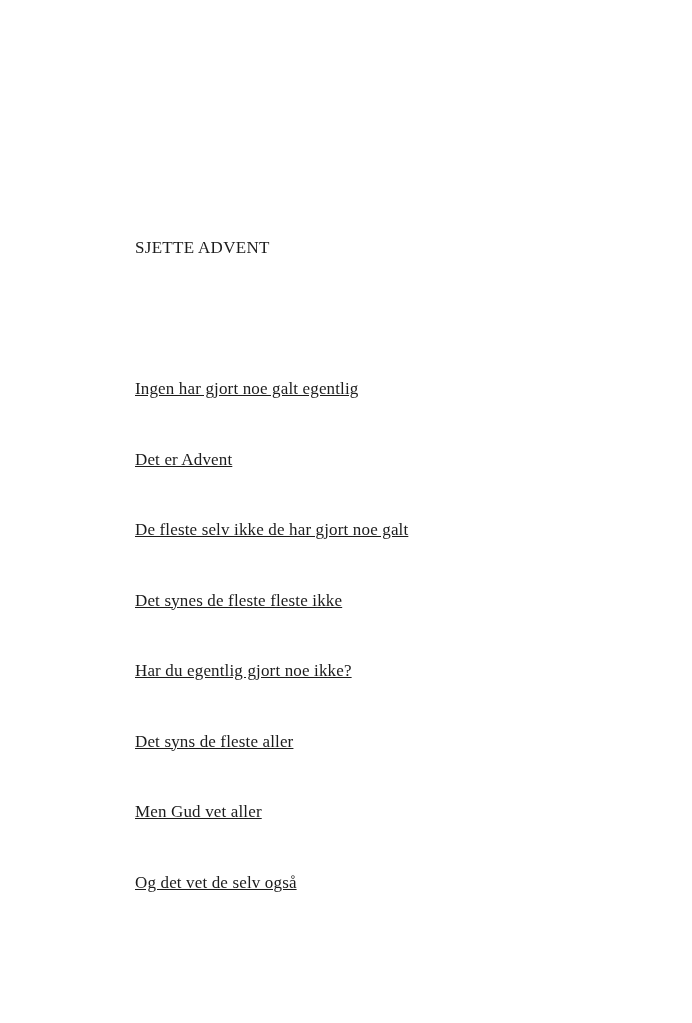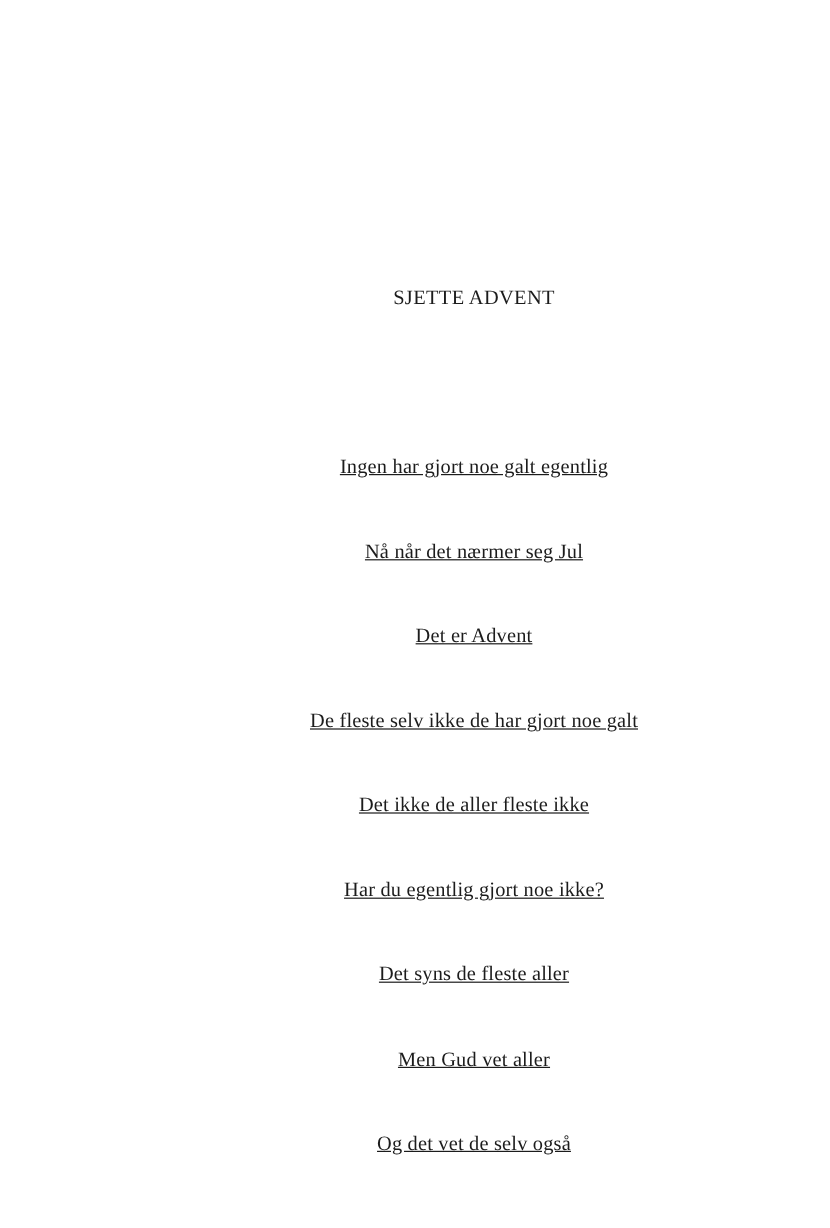--- a/index.html
+++ b/index.html
@@ -12,21 +12,20 @@
     background: #ffffff;
     overflow: hidden;
   }
   .page {
     position: relative;
     width: 600px;
     height: 1023px;
     background: #ffffff;
     font-family: "Liberation Serif", "DejaVu Serif", serif;
     color: #1c1c1c;
-    text-align: center;
   }
   .poem {
     position: absolute;
     left: 135px;
     top: 189px;
     width: 520px;
     font-size: 17px;
     line-height: 23.5px;
     letter-spacing: 0.15px;
     white-space: pre;
@@ -44,24 +43,23 @@
   }
 </style>
 </head>
 <body>
 
 <div class="page">
   <div class="poem">
     <h1 class="poem-title">SJETTE ADVENT</h1>
     <div class="stanza">
       <div class="line">Ingen har gjort noe galt egentlig</div>
-      <div class="line">Nå når det nærmer seg Jul</div>
       <div class="line">Det er Advent</div>
       <div class="line">De fleste selv ikke de har gjort noe galt</div>
-      <div class="line">Det ikke de aller fleste ikke</div>
+      <div class="line">Det synes de fleste fleste ikke</div>
       <div class="line">Har du egentlig gjort noe ikke?</div>
       <div class="line">Det syns de fleste aller</div>
       <div class="line">Men Gud vet aller</div>
       <div class="line">Og det vet de selv også</div>
       
       
       
       
       
       

